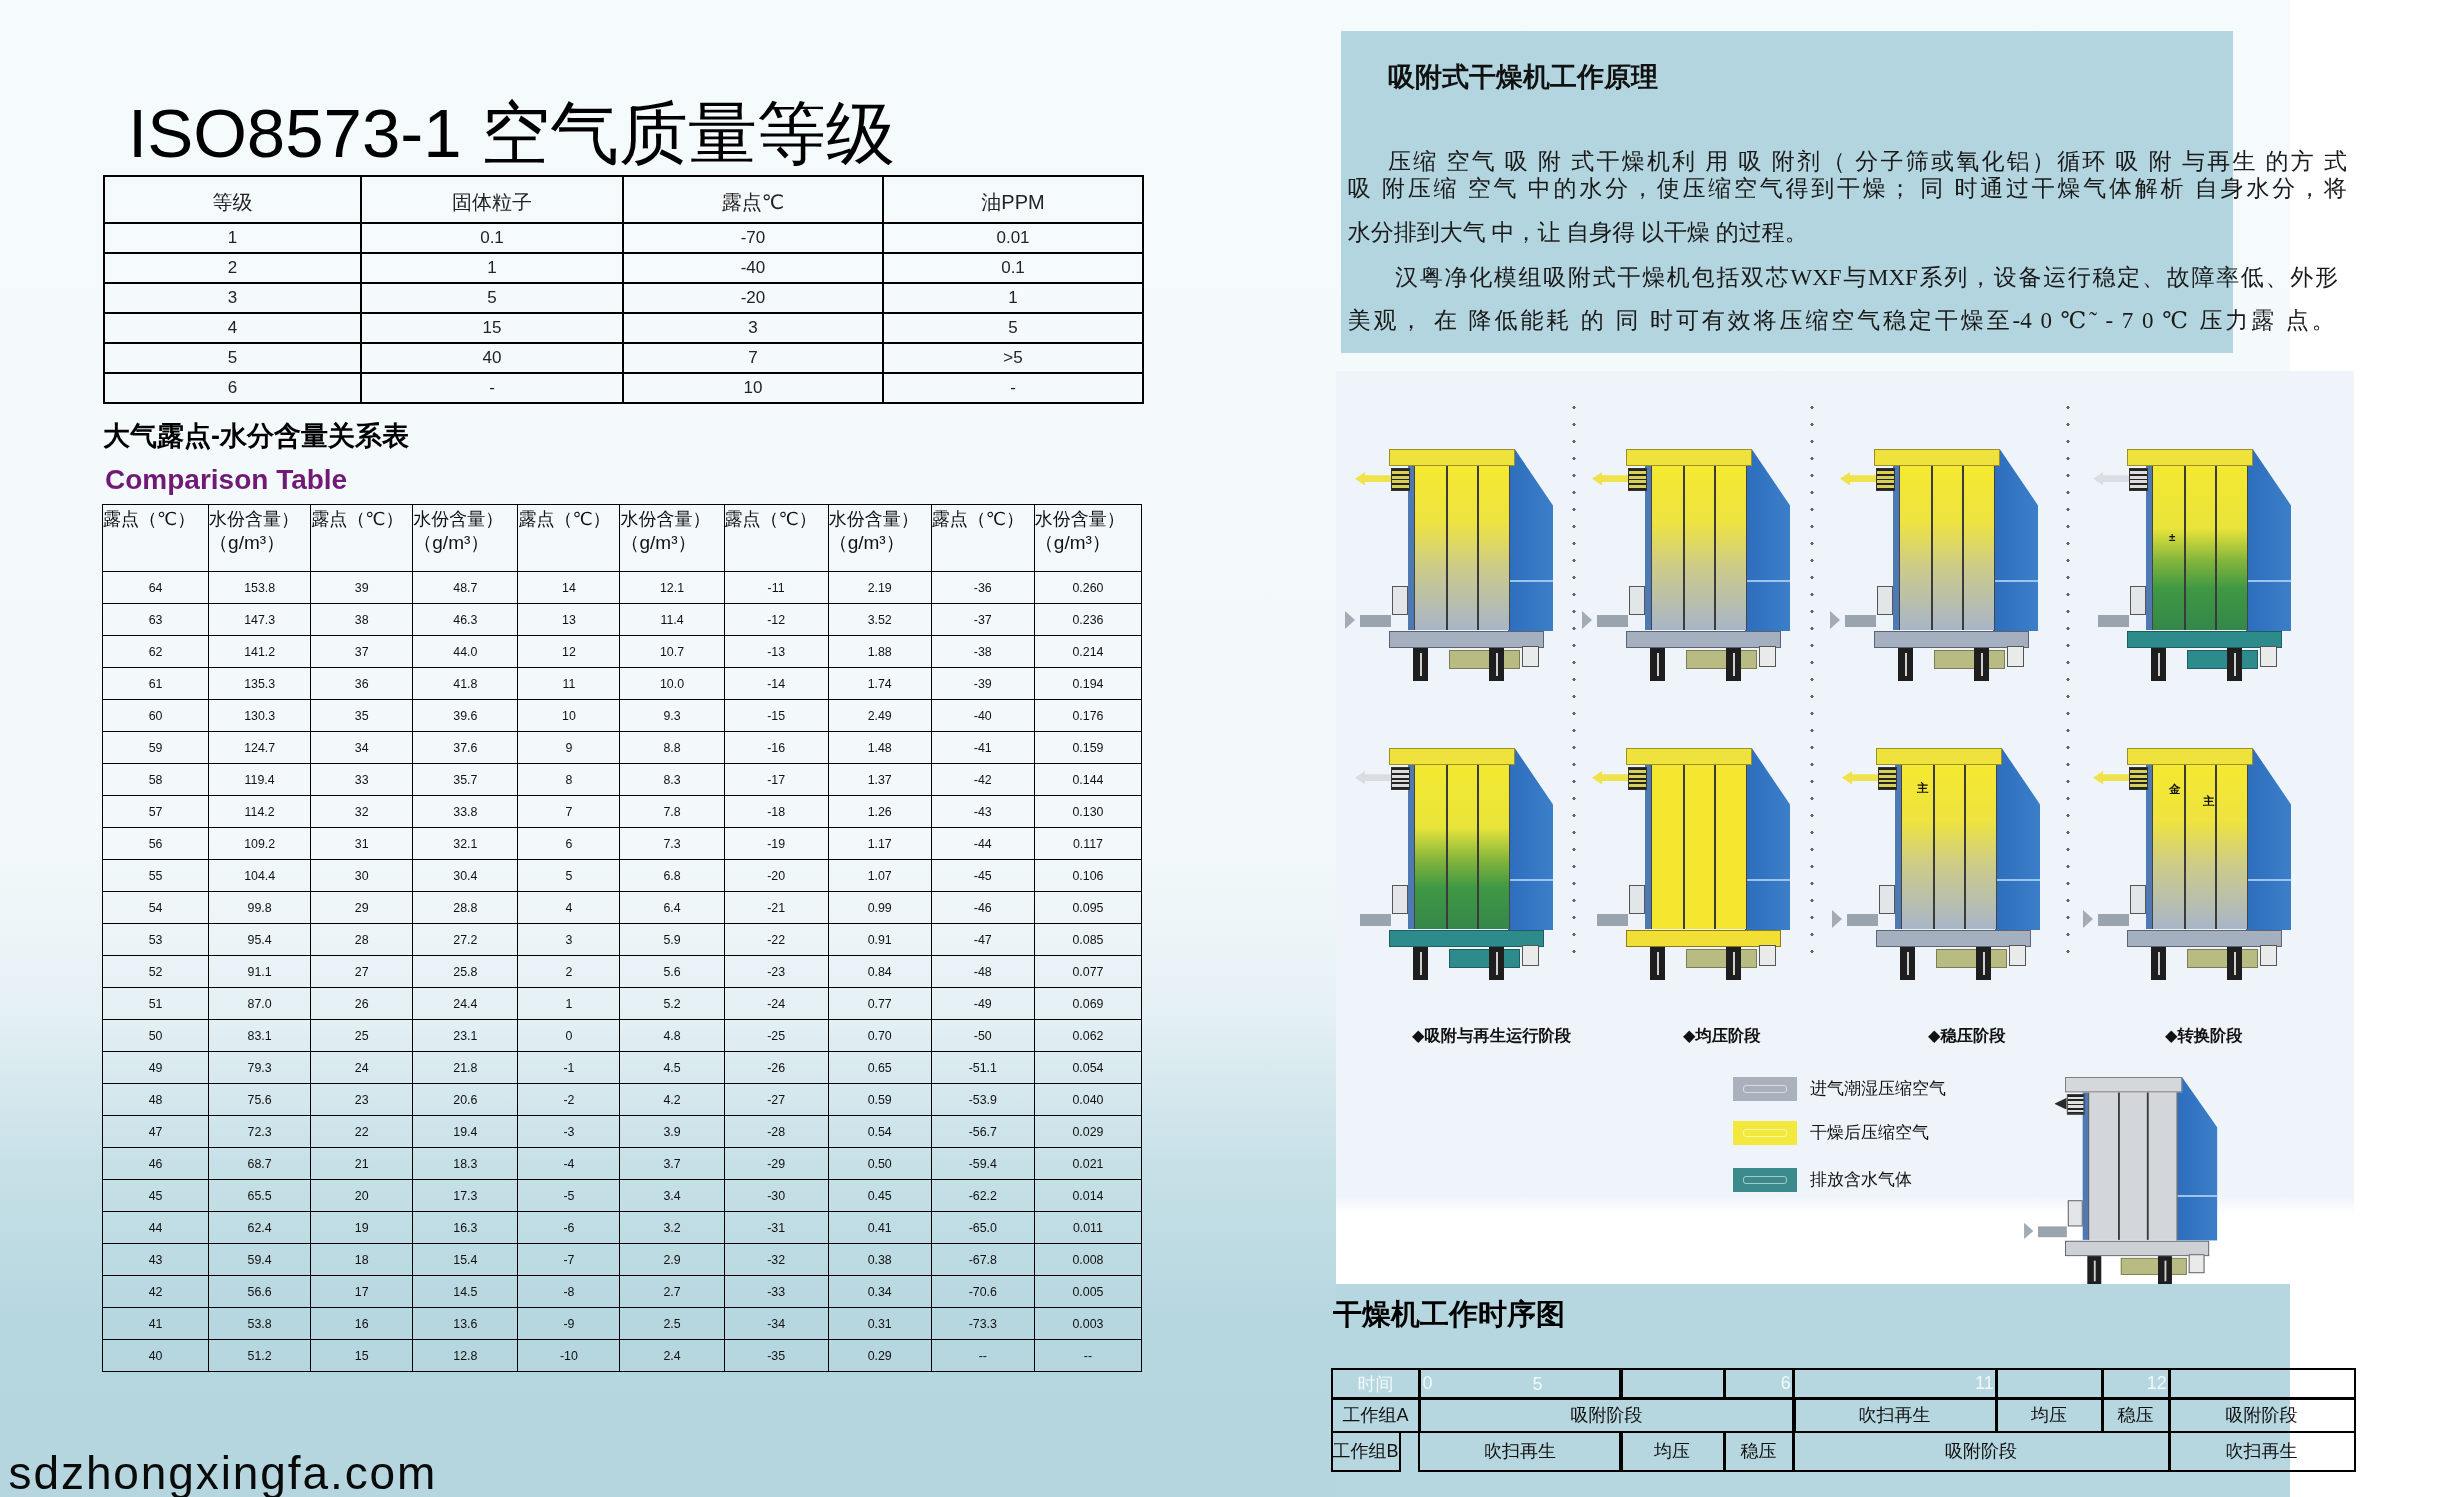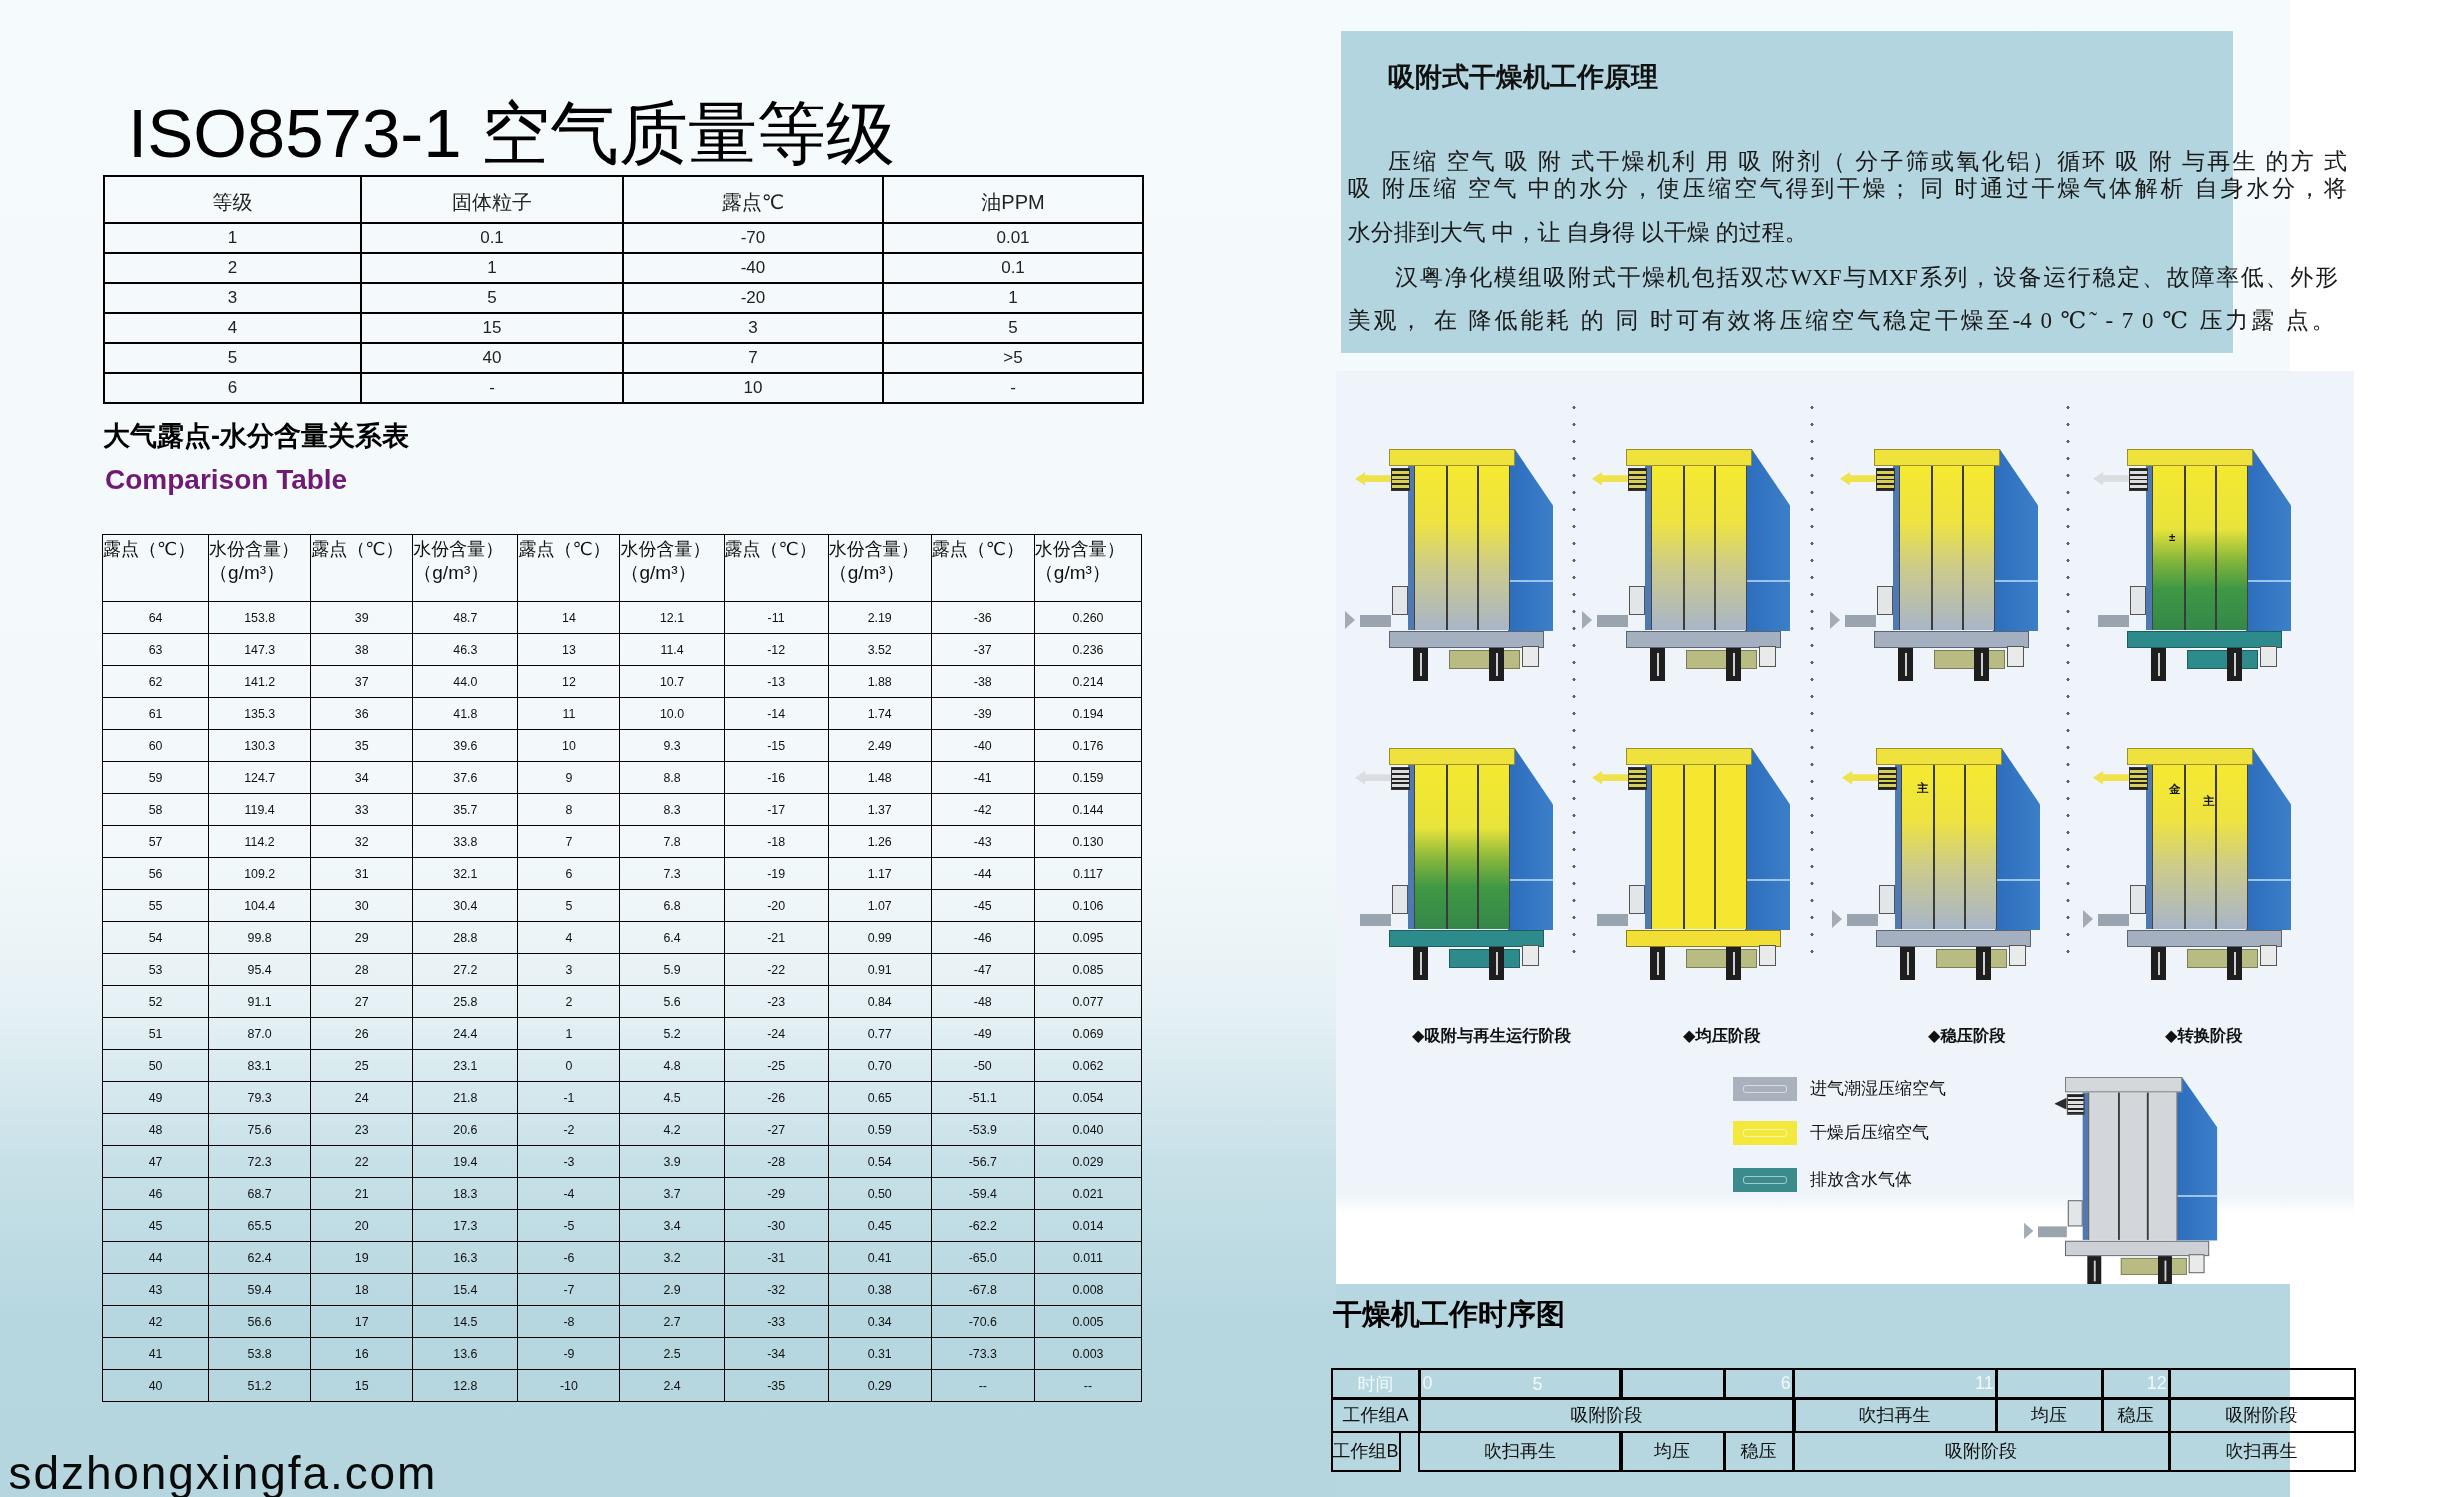--- a/index.html
+++ b/index.html
@@ -11,21 +11,21 @@
 
 .iso-title{position:absolute;left:128px;top:96px;font-size:69px;line-height:76px;white-space:nowrap;color:#000;}
 .iso-table{position:absolute;left:103px;top:175px;width:1039px;border-collapse:collapse;table-layout:fixed;}
 .iso-table th,.iso-table td{border:2.4px solid #000;text-align:center;font-weight:normal;color:#222;}
 .iso-table th{height:47px;vertical-align:top;padding-top:14px;font-size:20px;line-height:23px;}
 .iso-table td{height:30px;font-size:17px;padding:0;}
 
 
 .cmp-title-cn{position:absolute;left:103px;top:420px;font-size:27px;line-height:32.5px;font-weight:bold;color:#000;white-space:nowrap;}
 .cmp-title-en{position:absolute;left:105px;top:464px;font-size:28px;line-height:32.5px;font-weight:bold;color:#701a75;white-space:nowrap;}
-.cmp-table{position:absolute;left:102px;top:534px;width:1040px;border-collapse:collapse;table-layout:fixed;}
+.cmp-table{position:absolute;left:102px;top:504px;width:1040px;border-collapse:collapse;table-layout:fixed;}
 .cmp-table th,.cmp-table td{border:1.9px solid #000;color:#111;}
 .cmp-table th{height:67px;vertical-align:top;text-align:left;font-weight:normal;padding:2.9px 0 0 0;white-space:nowrap;overflow:hidden;}
 .cmp-table th .l1{display:block;font-size:18px;line-height:23px;}
 .cmp-table th .l2{display:block;font-size:19px;line-height:23px;}
 .cmp-table td{height:32px;text-align:center;font-size:12.4px;padding:0;}
 
 .website{position:absolute;left:8.6px;top:1450px;font-size:46px;line-height:46px;letter-spacing:1.9px;color:#0a0a0a;white-space:nowrap;text-align:right;}
 
 
 .principle{position:absolute;left:1341px;top:31px;width:892px;height:322px;background:#b3d5df;}

